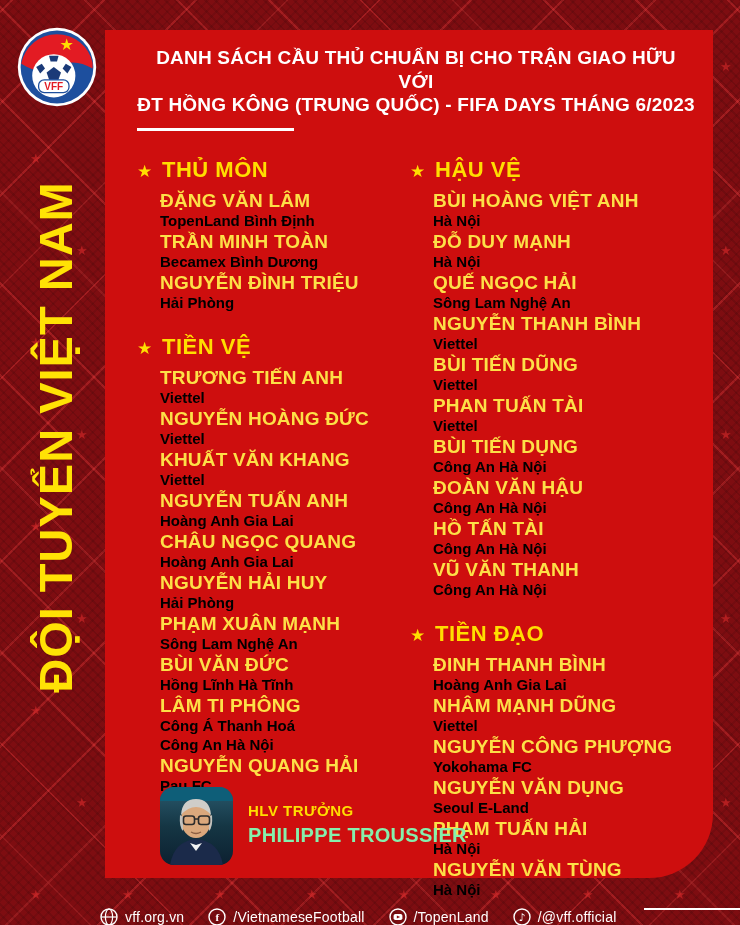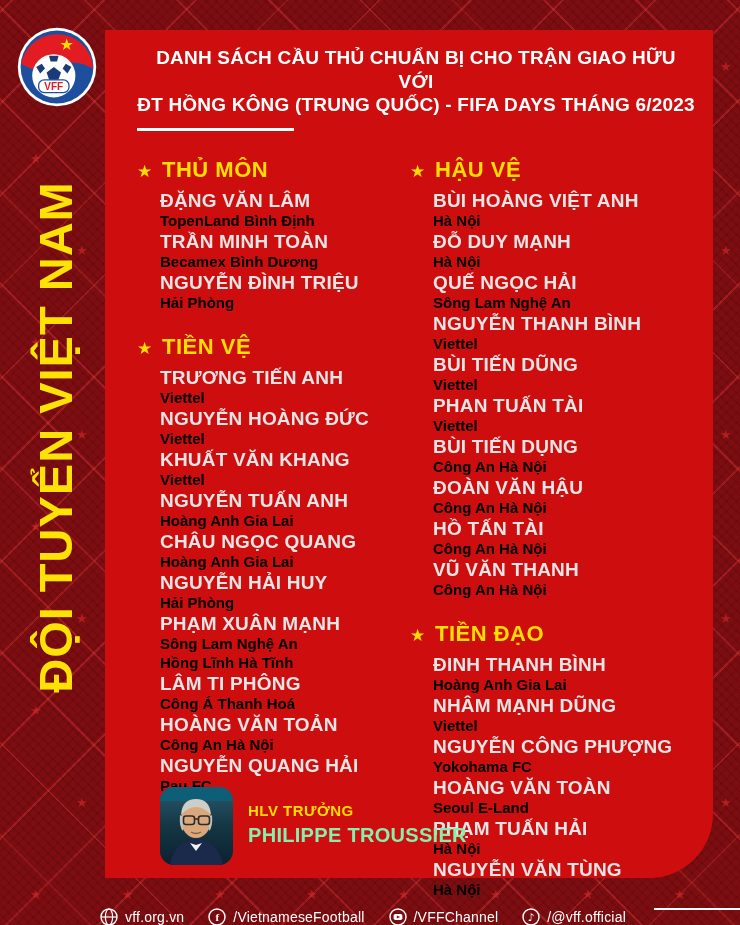--- a/index.html
+++ b/index.html
@@ -20,21 +20,21 @@
   .hdr-underline{width:157px; height:3px; background:#FFFFFF; margin-top:11px;}
   .columns{display:flex; margin-top:26px;}
   .col-left{width:250px; flex:0 0 250px; margin-right:23px;}
   .col-right{flex:1;}
   .section + .section{margin-top:24px;}
   .sec-head{display:flex; align-items:baseline;}
   .sec-star{width:25px; flex:0 0 25px; color:#FFDE00; font-size:17px;}
   .sec-title{color:#FFDE00; font-weight:bold; font-size:22px; line-height:26px; letter-spacing:0.5px;}
   .players{padding-left:23px; margin-top:8px;}
   .player{margin-bottom:4px;}
-  .p-name{color:#e5e5e5; font-weight:bold; font-size:19px; line-height:20px; letter-spacing:0.2px; white-space:nowrap;}
+  .p-name{color:#fde047; font-weight:bold; font-size:19px; line-height:20px; letter-spacing:0.2px; white-space:nowrap;}
   .p-club{color:#000000; font-weight:bold; font-size:15px; line-height:15px; margin-top:2px; white-space:nowrap;}
   
   .coach{position:absolute; left:55px; top:757px; display:flex; z-index:2;}
   .coach-photo{width:73px; height:78px; border-radius:14px; overflow:hidden; flex:0 0 73px;}
   .coach-meta{margin-left:15px; padding-top:15px;}
   .coach-role{color:#FFDE00; font-weight:bold; font-size:15px; letter-spacing:0.5px;}
   .coach-name{color:#86efac; font-weight:bold; font-size:20px; margin-top:5px; letter-spacing:0.3px;}
   
   .side-banner{position:absolute; left:55px; top:437px; transform:translate(-50%,-50%) rotate(-90deg);
     transform-origin:center; white-space:nowrap; z-index:1;
@@ -191,28 +191,28 @@
               </div>
               <div class="player">
                 <div class="p-name">NGUYỄN HẢI HUY</div>
                 <div class="p-club">Hải Phòng</div>
               </div>
               <div class="player">
                 <div class="p-name">PHẠM XUÂN MẠNH</div>
                 <div class="p-club">Sông Lam Nghệ An</div>
               </div>
               <div class="player">
+                <div class="p-name">BÙI VĂN ĐỨC</div>
                 <div class="p-club">Hồng Lĩnh Hà Tĩnh</div>
               </div>
               <div class="player">
                 <div class="p-name">LÂM TI PHÔNG</div>
                 <div class="p-club">Công Á Thanh Hoá</div>
               </div>
               <div class="player">
-                <div class="p-name">HOÀNG VĂN TOẢN</div>
                 <div class="p-club">Công An Hà Nội</div>
               </div>
               <div class="player">
                 <div class="p-name">NGUYỄN QUANG HẢI</div>
                 <div class="p-club">Pau FC</div>
               </div>
             </div>
           </div>
         </div>
       <div class="col-right" id="col-right">
@@ -276,21 +276,21 @@
               </div>
               <div class="player">
                 <div class="p-name">NHÂM MẠNH DŨNG</div>
                 <div class="p-club">Viettel</div>
               </div>
               <div class="player">
                 <div class="p-name">NGUYỄN CÔNG PHƯỢNG</div>
                 <div class="p-club">Yokohama FC</div>
               </div>
               <div class="player">
-                <div class="p-name">HOÀNG VĂN TOÀN</div>
+                <div class="p-name">NGUYỄN VĂN DỤNG</div>
                 <div class="p-club">Seoul E-Land</div>
               </div>
               <div class="player">
                 <div class="p-name">PHẠM TUẤN HẢI</div>
                 <div class="p-club">Hà Nội</div>
               </div>
               <div class="player">
                 <div class="p-name">NGUYỄN VĂN TÙNG</div>
                 <div class="p-club">Hà Nội</div>
               </div>
@@ -363,21 +363,21 @@
             <text x="9.4" y="13.4" text-anchor="middle" font-size="11" font-weight="bold" fill="#fff" font-family="Liberation Serif, serif">f</text>
           </svg></span>
         <span class="f-label">/VietnameseFootball</span>
       </span>
       <span class="f-item">
         <span class="f-icon"><svg width="18" height="18" viewBox="0 0 18 18">
             <circle cx="9" cy="9" r="8" fill="none" stroke="#fff" stroke-width="1.4"></circle>
             <rect x="4.6" y="6" width="8.8" height="6" rx="1.8" fill="#fff"></rect>
             <polygon points="7.8,7.6 11.2,9 7.8,10.4" fill="#8a1014"></polygon>
           </svg></span>
-        <span class="f-label">/VFFChannel</span>
+        <span class="f-label">/TopenLand</span>
       </span>
       <span class="f-item">
         <span class="f-icon"><svg width="18" height="18" viewBox="0 0 18 18">
             <circle cx="9" cy="9" r="8" fill="none" stroke="#fff" stroke-width="1.4"></circle>
             <text x="9" y="13" text-anchor="middle" font-size="10.5" font-weight="bold" fill="#fff" font-family="DejaVu Sans, sans-serif">♪</text>
           </svg></span>
         <span class="f-label">/@vff.official</span>
       </span>
       <span class="f-line"></span>
     </div>

